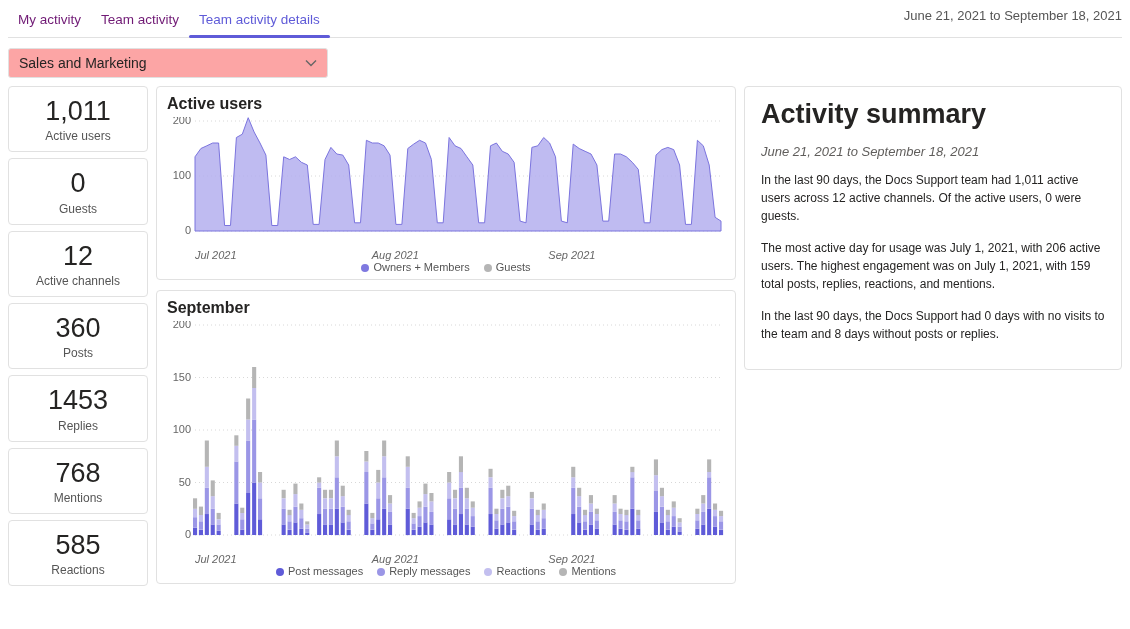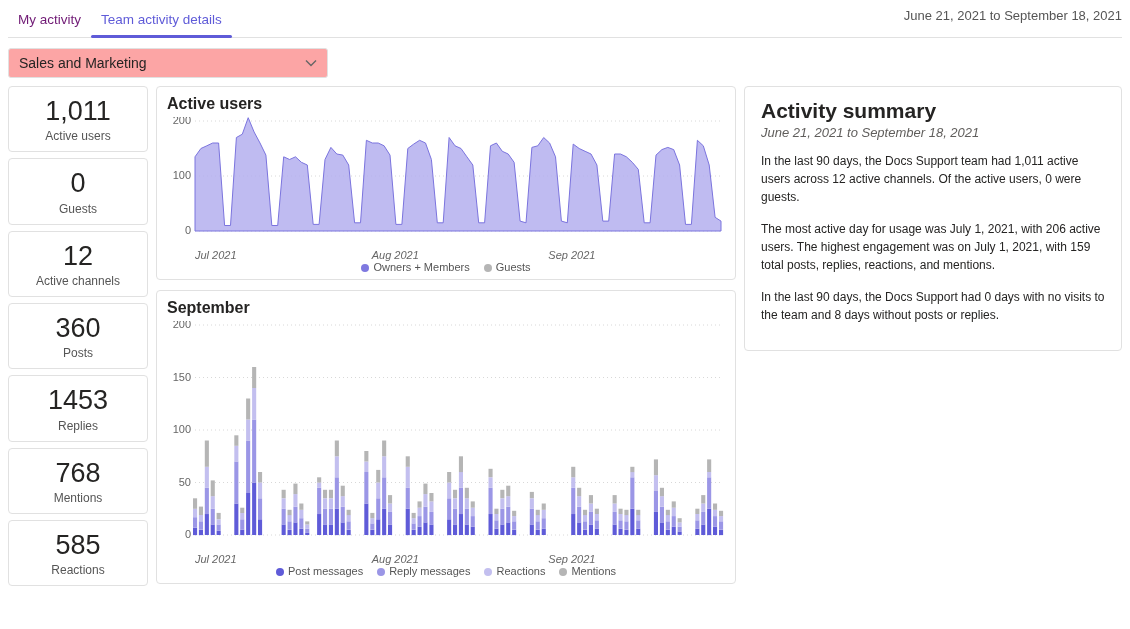--- a/index.html
+++ b/index.html
@@ -44,34 +44,35 @@
   .card-lbl{font-size:12px;color:#555;margin-top:4px;}
   .charts{display:flex;flex-direction:column;gap:10px;}
   .chart-box{border:1px solid var(--border);border-radius:4px;padding:8px 10px 6px;}
   .chart-title{font-size:16px;font-weight:600;margin-bottom:4px;}
   .chart-area{position:relative;}
   .xlabs{display:flex;justify-content:space-between;padding-left:28px;margin-top:2px;font-size:11px;color:#666;}
   .xlabs span{flex:1;text-align:left;font-style:italic;}
   .legend{display:flex;justify-content:center;gap:14px;font-size:11px;color:#555;}
   .legend .dot{display:inline-block;width:8px;height:8px;border-radius:50%;margin-right:4px;vertical-align:middle;}
   .summary{border:1px solid var(--border);border-radius:4px;padding:12px 16px;}
-  .summary h2{margin:0 0 2px 0;font-size:21px;font-weight:600;}
+  .summary h2{margin:0 0 14px 0;font-size:27px;font-weight:600;}
   .summary .sub{font-style:italic;color:#605e5c;font-size:13px;margin-bottom:12px;}
   .summary p{font-size:12px;line-height:1.5;margin:0 0 14px 0;}
   
   svg{display:block;}
   .grid-line{stroke:var(--dot-grid);stroke-width:1;stroke-dasharray:1 3;}
   .axis-tick{font-size:11px;fill:#666;text-anchor:end;}
 </style>
 </head>
 <body>
 
 <div class="top-row">
   <div class="tabs">
     <div class="tab">My activity</div>
+    <div class="tab">Team activity</div>
     <div class="tab active">Team activity details</div>
   </div>
   <div class="date-range">June 21, 2021 to September 18, 2021</div>
 </div>
 
 <div class="select-row">
   <div class="dropdown">
     <span>Sales and Marketing</span>
     <span class="chev">
       <svg viewBox="0 0 12 12">

